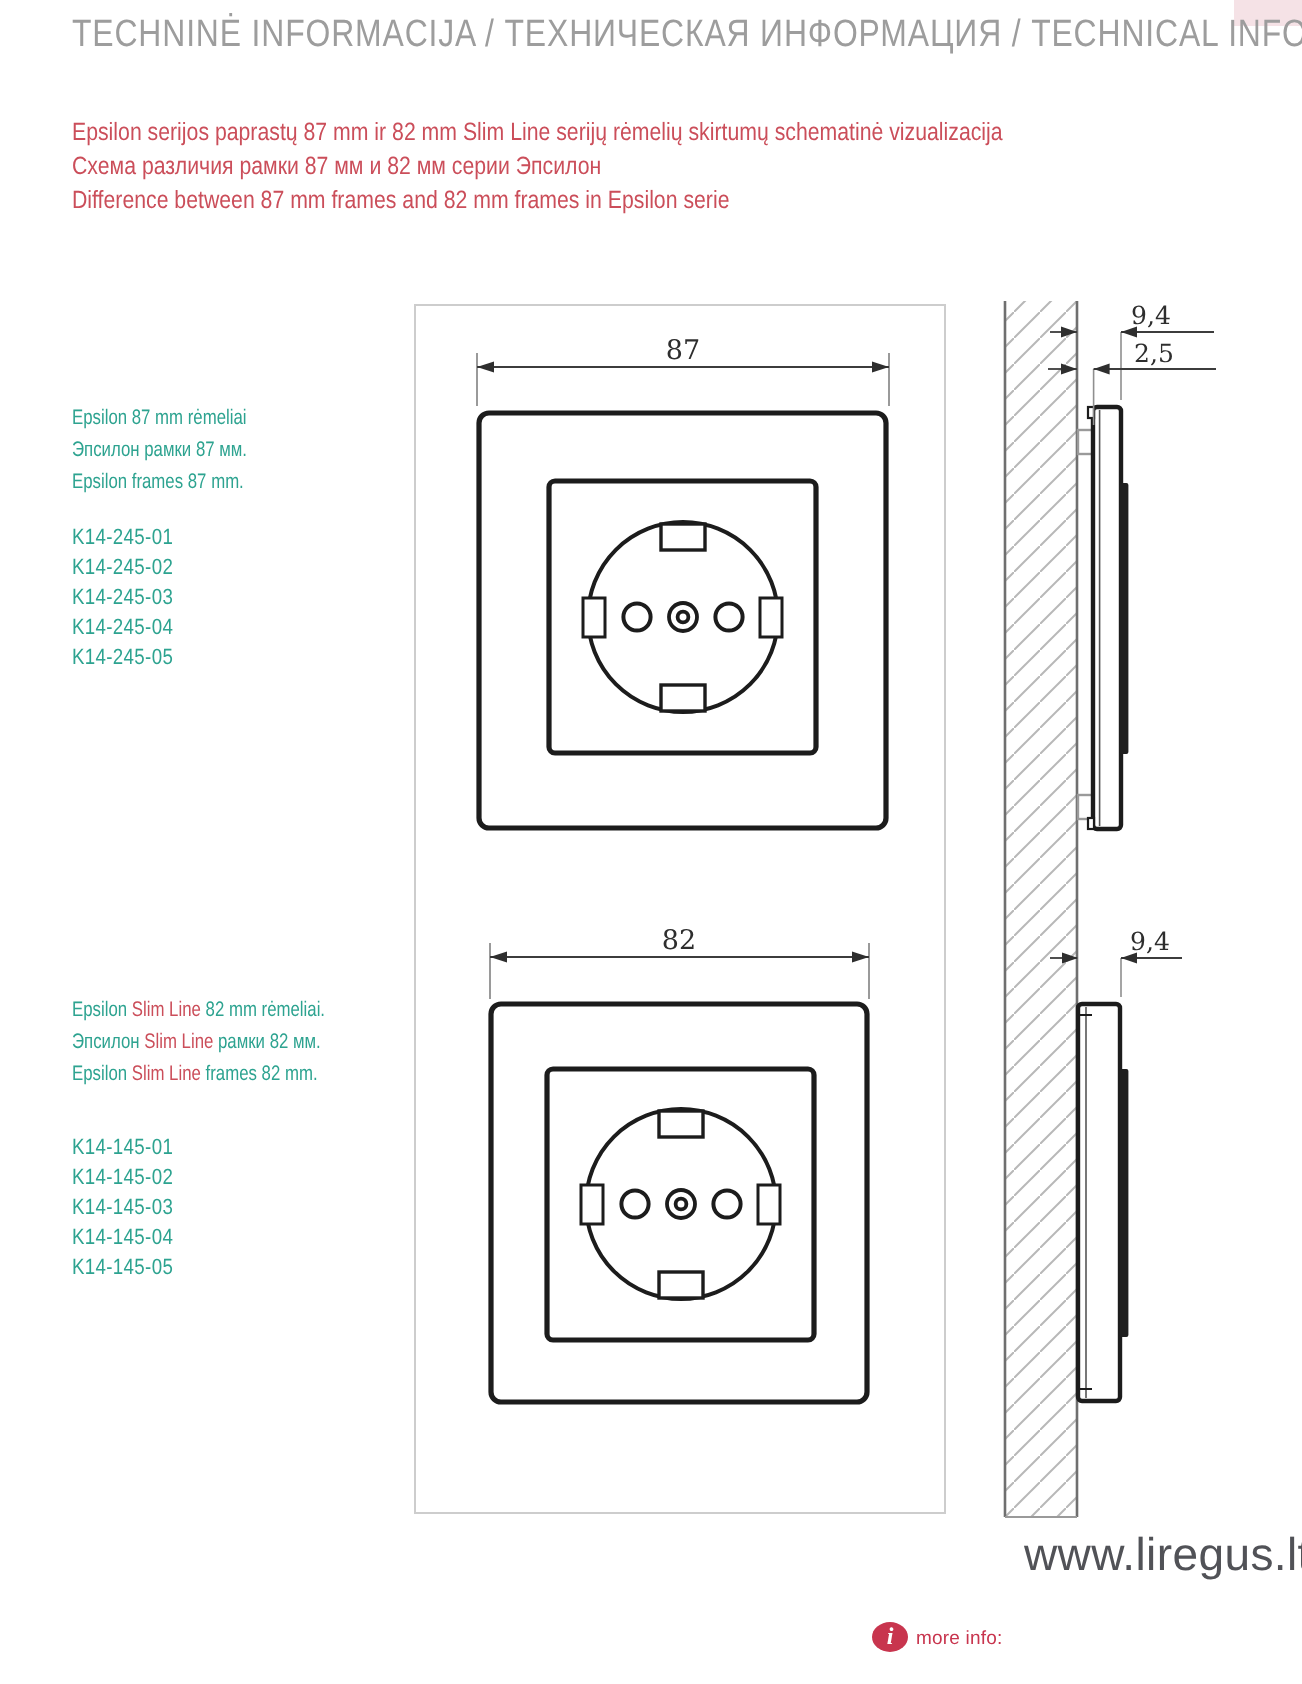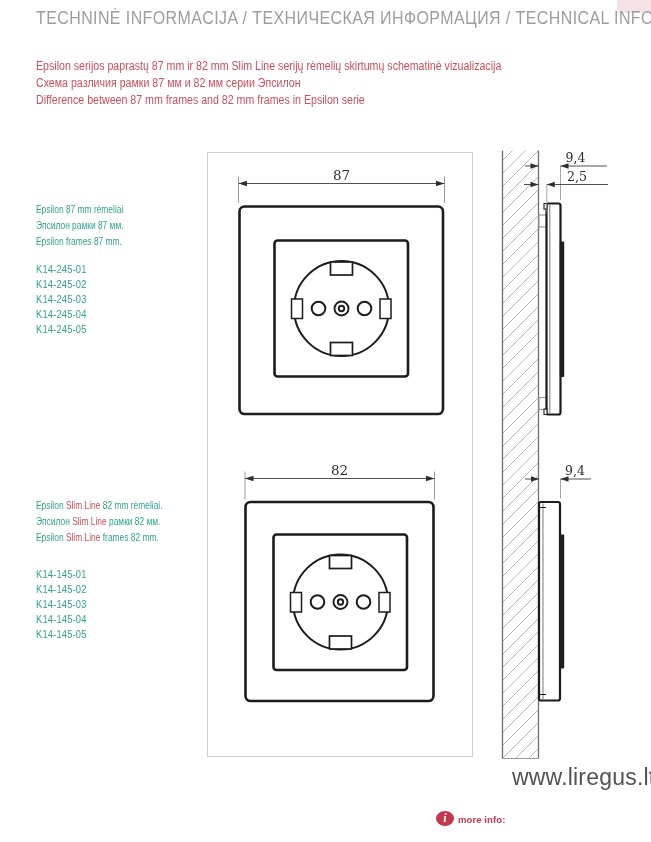--- a/index.html
+++ b/index.html
@@ -19,21 +19,21 @@
         letter-spacing:0.2px;white-space:nowrap;transform:scaleX(0.85);transform-origin:left top;}
   .label-87{top:201px;}
   .codes-87{top:262px;}
   .label-82{top:497px;}
   .codes-82{top:567px;}
   svg.drawing{position:absolute;left:0;top:0;}
   .footer{position:absolute;left:0;top:0;width:651px;height:842px;pointer-events:none;}
   .info-badge{position:absolute;left:436px;top:811px;width:18px;height:15px;border-radius:50%;
         background:#c8354e;color:#ffffff;font-family:"Liberation Serif",serif;font-style:italic;
         font-weight:bold;font-size:12px;text-align:center;line-height:15px;}
-  .more-info{position:absolute;left:458px;top:814px;color:#c8354e;font-size:9.5px;font-weight:bold;
+  .more-info{position:absolute;left:458px;top:814px;color:#c8354e;font-size:9.5px;font-weight:normal;
         letter-spacing:0.1px;}
   .website{position:absolute;left:489px;top:764px;color:#515257;font-size:23px;letter-spacing:0.2px;margin-left:23px;}
 </style>
 </head>
 <body>
 
 <div class="page">
 
   <div class="pink-corner"></div>
 

